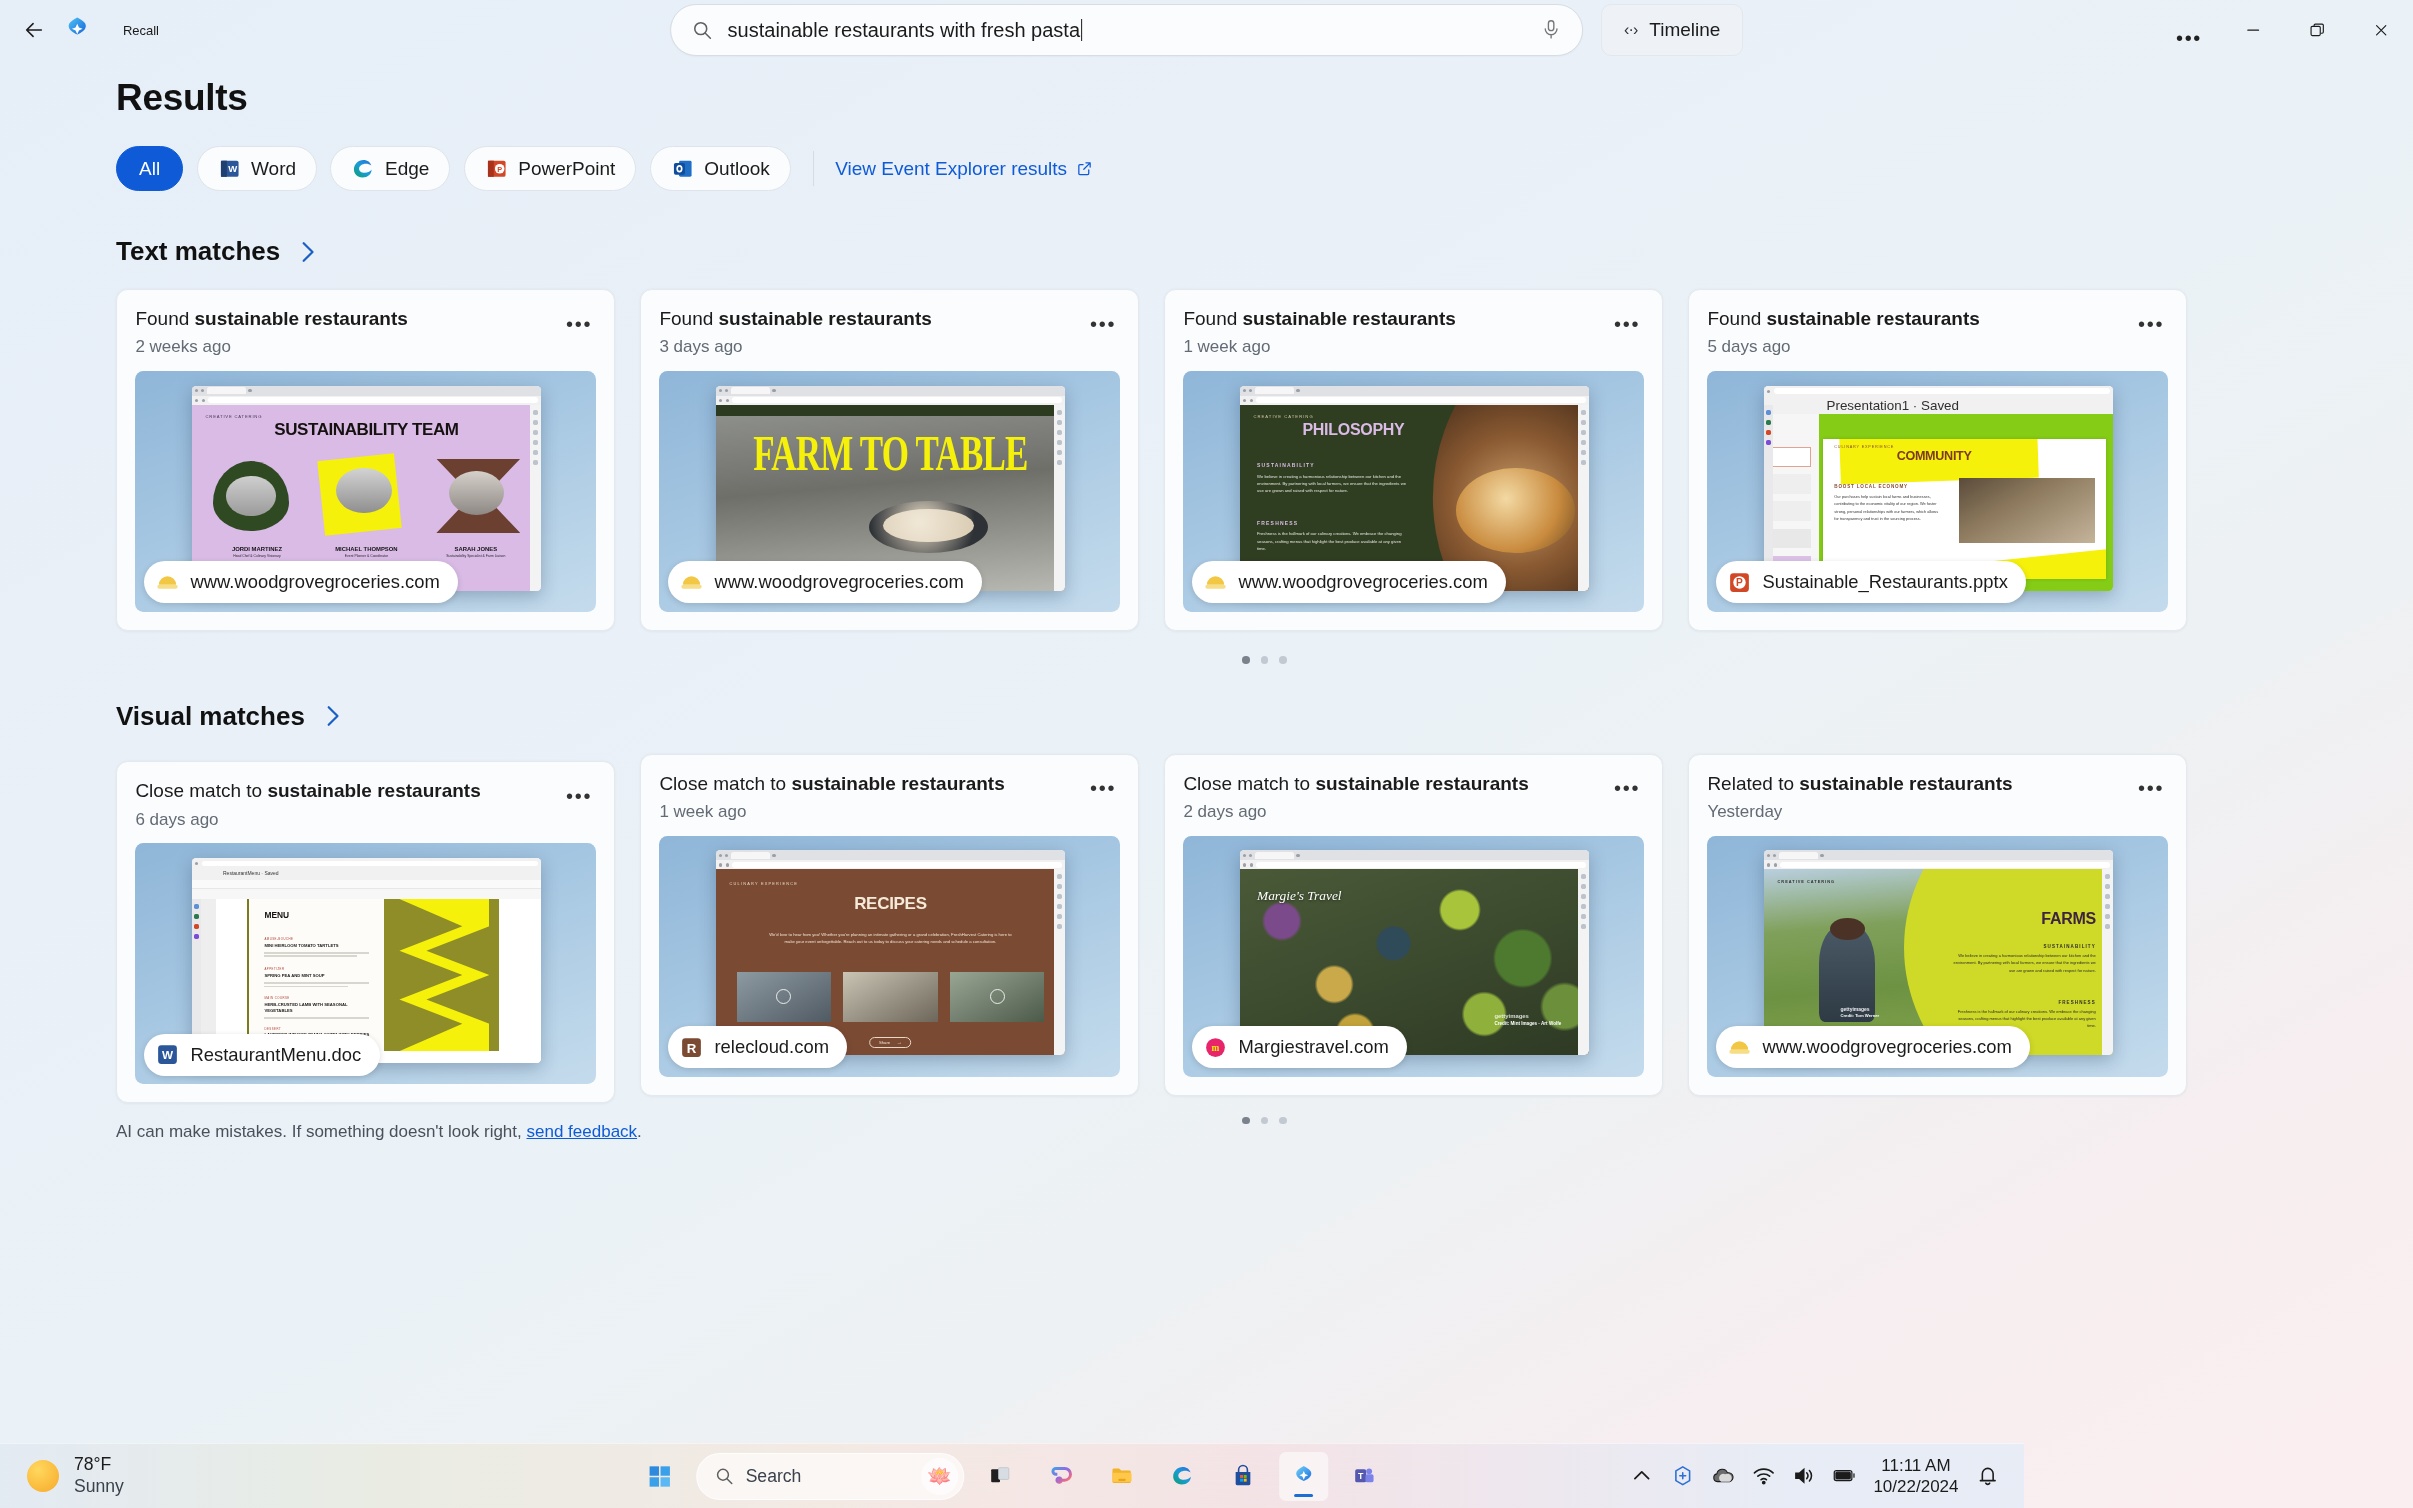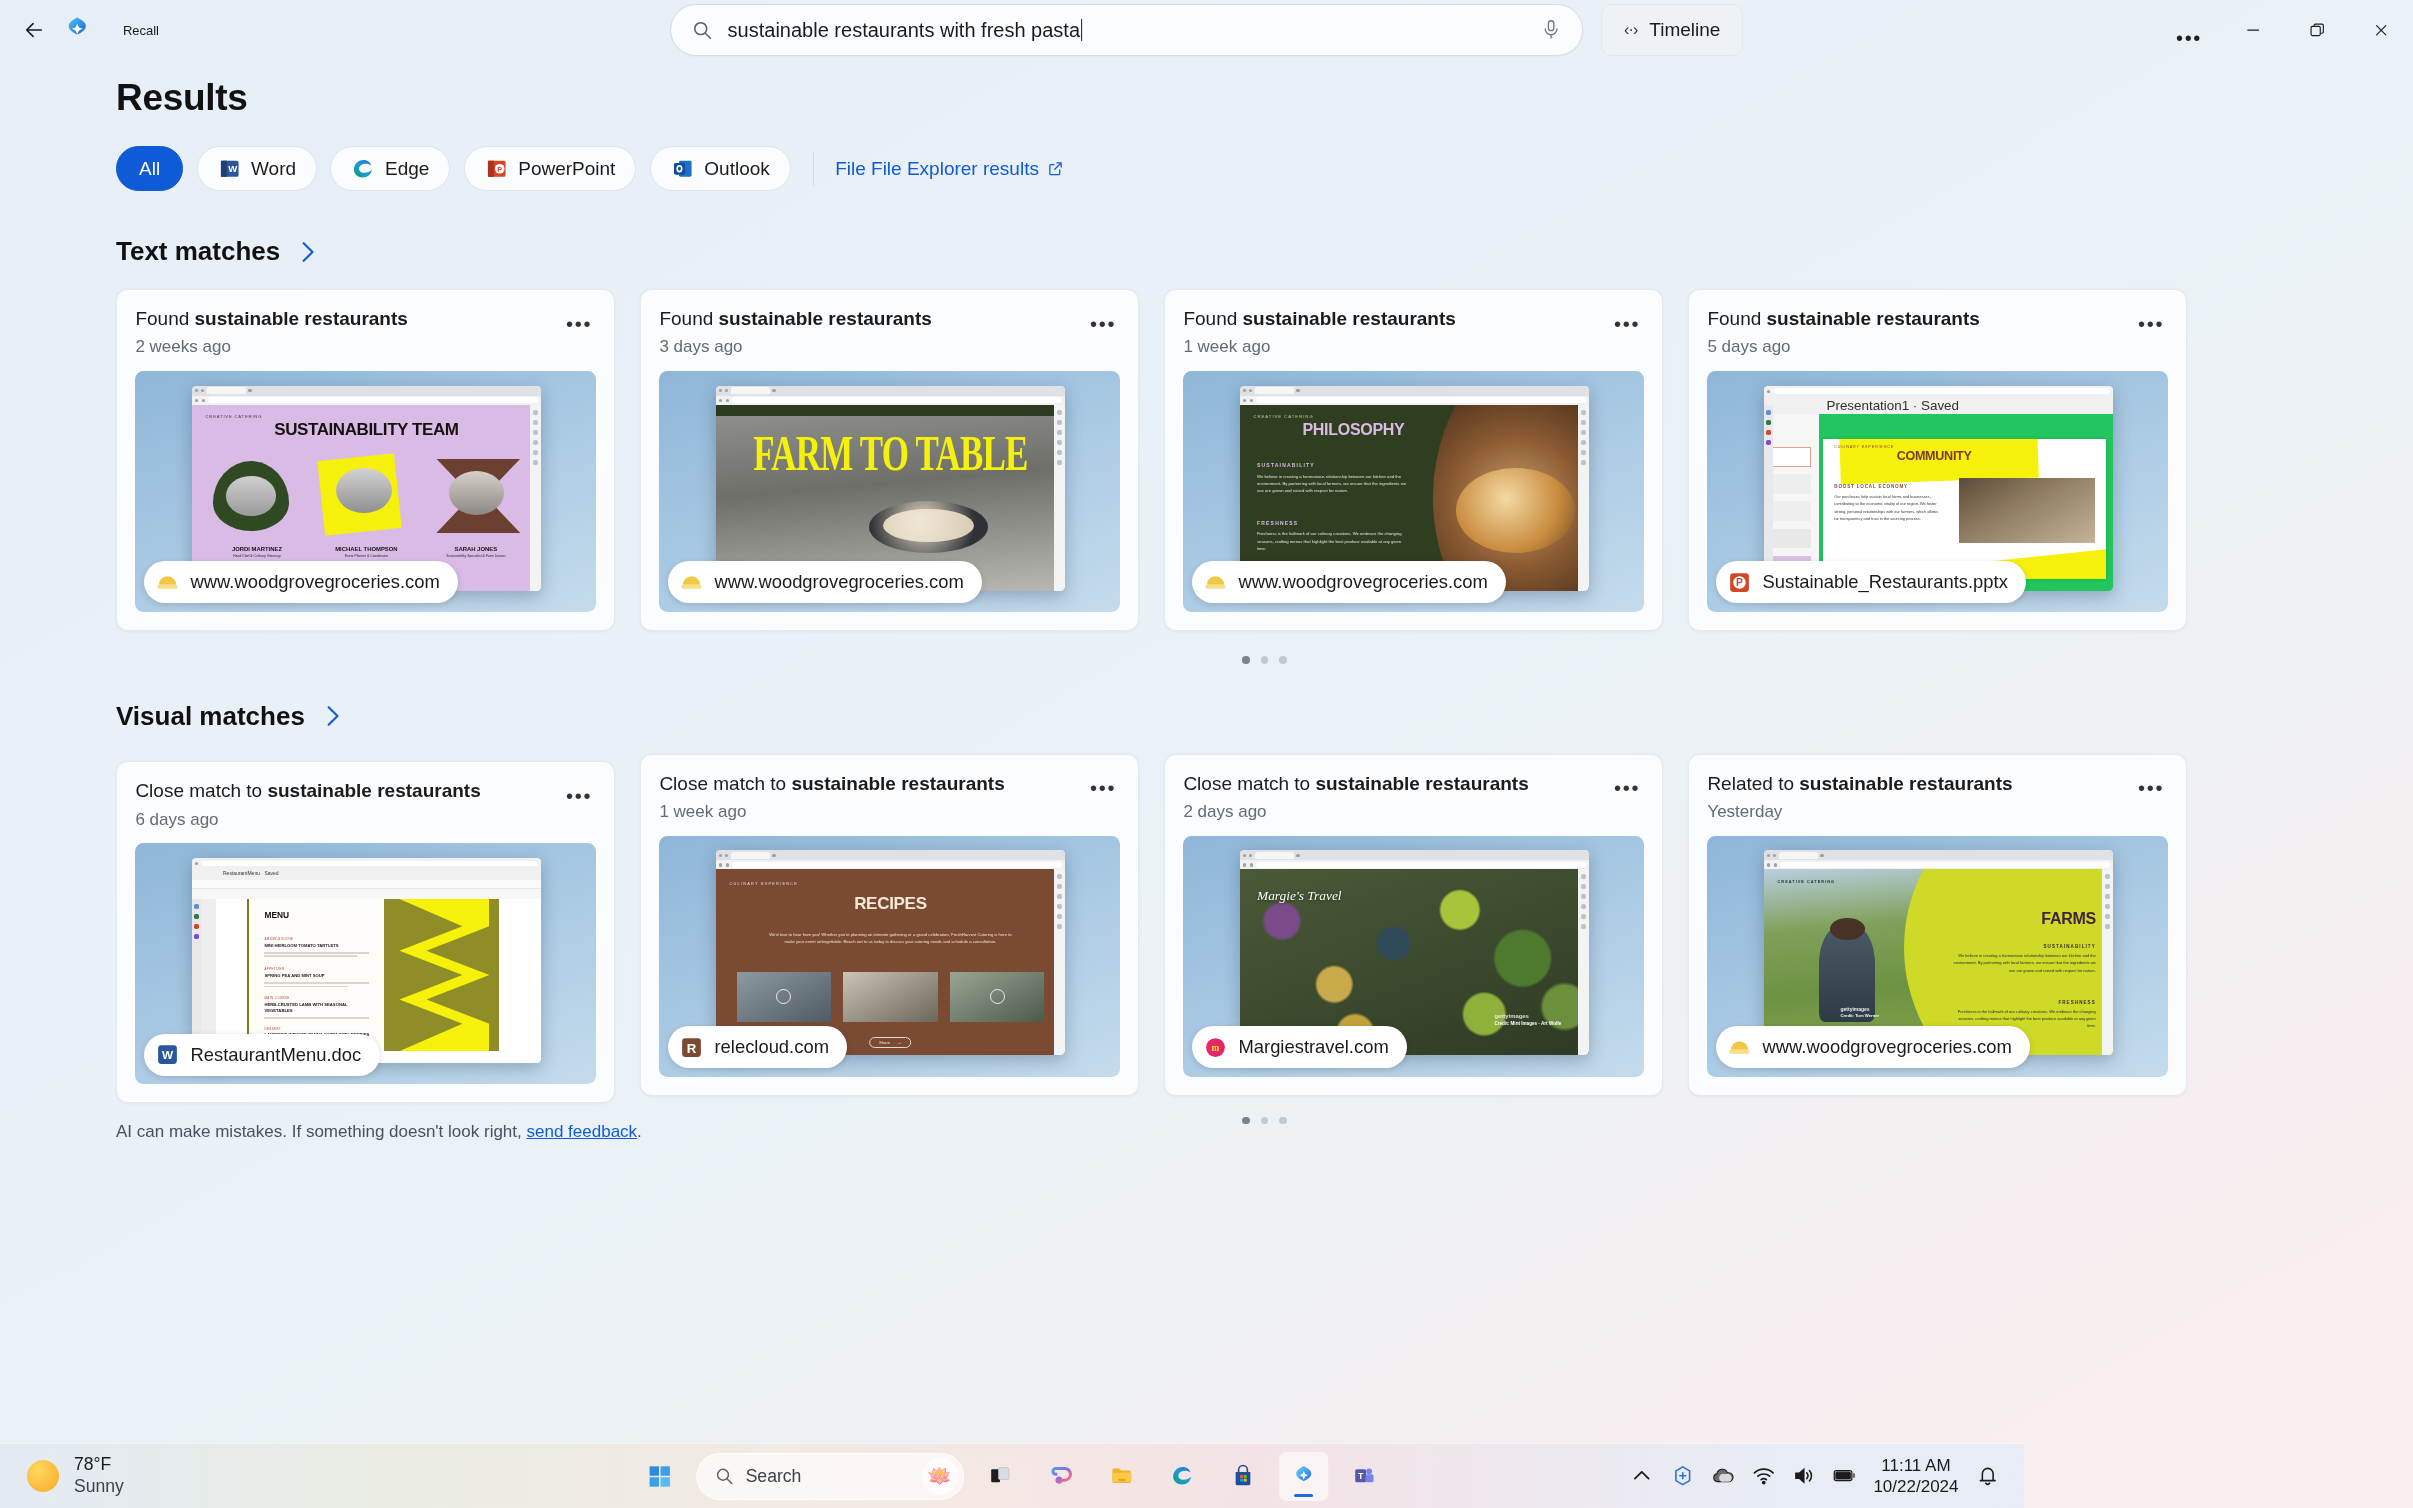--- a/index.html
+++ b/index.html
@@ -271,21 +271,21 @@
         <rect x="4" y="8" width="15" height="16" rx="2.5" fill="#0f4d9c"></rect>
         <ellipse cx="11.5" cy="16" rx="4.2" ry="5" fill="#fff"></ellipse>
           <ellipse cx="11.5" cy="16" rx="2" ry="2.7" fill="#0f4d9c"></ellipse>
       </svg>
       <span>Outlook</span>
     </div>
 
     <div class="sep"></div>
 
     <div class="filelink">
-      <span>File File Explorer results</span>
+      <span>View Event Explorer results</span>
       <svg viewBox="0 0 24 24" fill="none" stroke="#0f5bd7" stroke-width="1.8">
         <path d="M14 4h6v6M20 4l-9 9M18 14v5a1.5 1.5 0 01-1.5 1.5h-11A1.5 1.5 0 014 19V8a1.5 1.5 0 011.5-1.5H10" stroke-linecap="round" stroke-linejoin="round"></path>
       </svg>
     </div>
   </div>
 
   <div class="section">
     <div class="sec-head">
       <span class="sec-title">Text matches</span>
       <svg class="chev" viewBox="0 0 12 20" fill="none" stroke="#1a5fc4" stroke-width="2">
@@ -479,21 +479,21 @@
             </div>
             <div class="card-more">•••</div>
           </div>
           <div class="thumb">
             <div class="bloom"></div>
             <div class="win">
               <div class="win-url" style="height:11px;">
                   <span class="dotlet"></span>
                   <div class="urlbar"></div>
                 </div>
-              <div class="win-body" style="top:11px;background:#22c55e;">
+              <div class="win-body" style="top:11px;background:#84cc16;">
                 <div style="position:absolute;left:0;top:0;right:0;height:17px;background:#f1f1f1;"></div>
                 <div style="position:absolute;left:18%;top:1.7px;font-size:13.4px;color:#303030;font-weight:400;">Presentation1 · Saved</div>
                 <div style="position:absolute;left:0;top:17px;bottom:0;width:16%;background:#f6f6f6;"></div>
                 <div style="position:absolute;left:2.5%;top:26%;width:11%;height:10%;background:#fff;border:0.8px solid #e3a390;"></div>
                 <div style="position:absolute;left:2.5%;top:40%;width:11%;height:10%;background:#eee;"></div>
                 <div style="position:absolute;left:2.5%;top:54%;width:11%;height:10%;background:#eee;"></div>
                 <div style="position:absolute;left:2.5%;top:68%;width:11%;height:10%;background:#e8e8e8;"></div>
                 <div style="position:absolute;left:2.5%;top:82%;width:11%;height:10%;background:#dcc1e6;"></div>
 
                 <div style="position:absolute;left:17%;top:22%;right:2%;bottom:6%;background:#fff;box-shadow:0 0 3.4px rgba(0,0,0,.15);overflow:hidden;">

